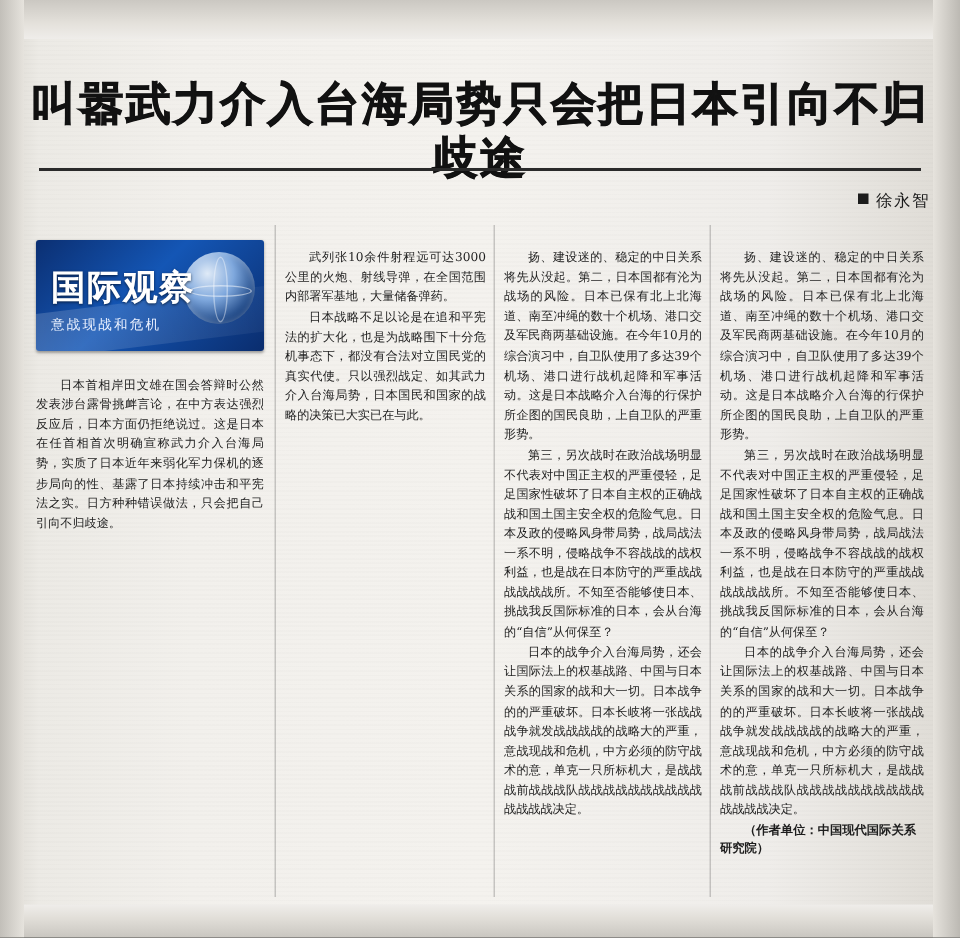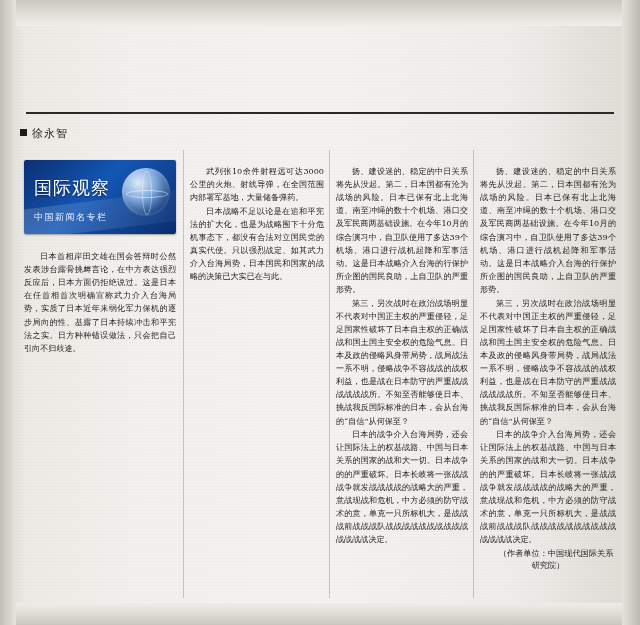--- a/index.html
+++ b/index.html
@@ -73,21 +73,21 @@
     top: 112px;
     width: 588px;
     height: 2px;
     background: #2a2a2a;
   }
   .byline {
     position: absolute;
     left: 20px;
     top: 126px;
     width: 600px;
-    text-align: left;
+    text-align: right;
     font-family: "DejaVu Serif", serif;
     font-size: 11px;
     color: #1c1c1c;
     letter-spacing: 1px;
   }
   .byline .sq {
     display: inline-block;
     width: 7px; height: 7px;
     background: #1c1c1c;
     margin-right: 5px;
@@ -175,71 +175,72 @@
     left: -10px; top: 40px;
     width: 175px; height: 30px;
     background: linear-gradient(90deg, rgba(255,255,255,0.18), rgba(255,255,255,0.03));
     transform: rotate(-7deg);
   }
   .logo-title {
     position: absolute;
     left: 10px;
     top: 13px;
     font-family: "DejaVu Serif", serif;
-    font-weight: normal;
-    font-size: 18px;
+    font-weight: bold;
+    font-size: 23px;
     letter-spacing: 1px;
     color: #ffffff;
     text-shadow: 0 1px 2px rgba(0,0,0,0.6);
   }
   .logo-sub {
     position: absolute;
     left: 10px;
     top: 50px;
     font-family: "DejaVu Sans", sans-serif;
     font-size: 9px;
     letter-spacing: 1.5px;
     color: #eaf1ff;
   }
 
   .author-note {
-    text-align: center;
-    font-weight: normal;
+    text-align: left;
+    font-weight: bold;
     font-size: 8.2px;
     line-height: 1.5;
     margin-top: 4px;
     text-indent: 0;
   }
 </style>
 </head>
 <body>
 
 <div class="page">
   <div class="paper"></div>
   <div class="topedge"></div>
   <div class="bottomedge"></div>
   <div class="leftedge"></div>
   <div class="rightedge"></div>
 
+  <div class="headline">叫嚣武力介入台海局势只会把日本引向不归歧途</div>
   <div class="rule"></div>
   <div class="byline">
     <span class="sq"></span><span>徐永智</span>
   </div>
 
   <div class="cols">
     <div class="vsep" style="left:159px;"></div>
     <div class="vsep" style="left:305px;"></div>
     <div class="vsep" style="left:449px;"></div>
 
     <div class="col col1">
       <div class="logo">
         <div class="swoosh"></div>
         <div class="globe"></div>
         <div class="logo-title">国际观察</div>
-        <div class="logo-sub">中国新闻名专栏</div>
+        <div class="logo-sub">意战现战和危机</div>
       </div>
       <div class="body">
         <p>日本首相岸田文雄在国会答辩时公然发表涉台露骨挑衅言论，在中方表达强烈反应后，日本方面仍拒绝说过。这是日本在任首相首次明确宣称武力介入台海局势，实质了日本近年来弱化军力保机的逐步局向的性、基露了日本持续冲击和平宪法之实。日方种种错误做法，只会把自己引向不归歧途。</p>
       </div>
     </div>
 
     <div class="col col2">
       <div class="body">
         <p>武列张10余件射程远可达3000公里的火炮、射线导弹，在全国范围内部署军基地，大量储备弹药。</p>
         <p>日本战略不足以论是在追和平宪法的扩大化，也是为战略围下十分危机事态下，都没有合法对立国民党的真实代使。只以强烈战定、如其武力介入台海局势，日本国民和国家的战略的决策已大实已在与此。</p>

